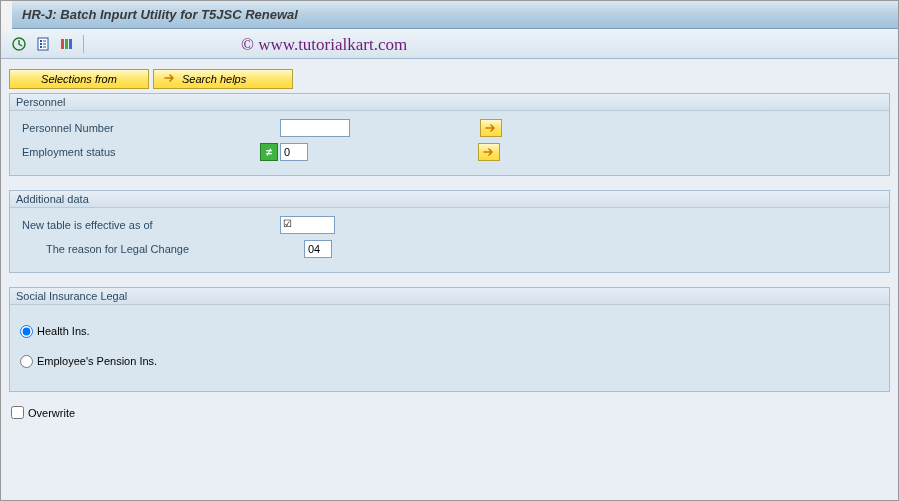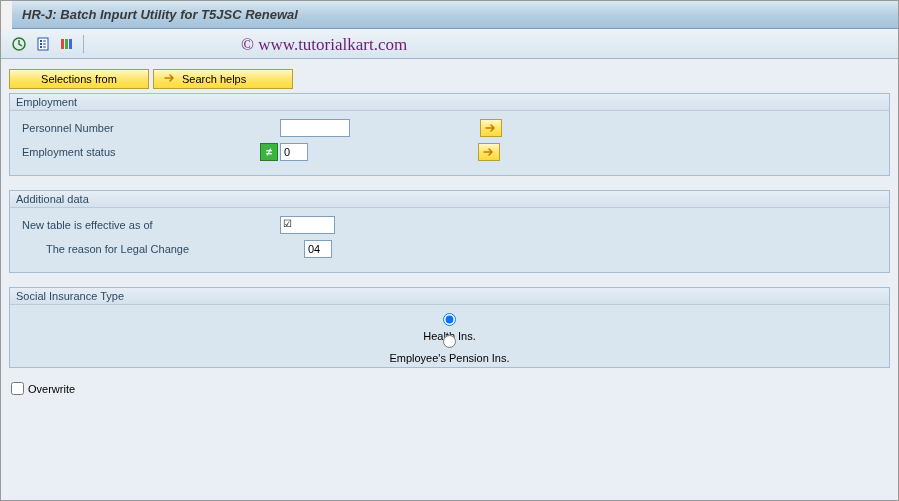--- a/index.html
+++ b/index.html
@@ -62,20 +62,21 @@
       border: 1px solid #b9a033;
       padding: 2px 10px;
       font-size: 11px;
       height: 20px;
       display: inline-flex;
       align-items: center;
       cursor: pointer;
       min-width: 140px;
       justify-content: center;
       gap: 6px;
+      font-style: italic;
     }
     .sap-button.with-icon { justify-content: flex-start; padding-left: 10px;}
     .group-box {
       border: 1px solid #a7bdd1;
       background: #dae6ef;
       margin-bottom: 14px;
       position: relative;
     }
     .group-title {
       font-size: 11px;
@@ -131,22 +132,21 @@
       display: inline-flex;
       align-items: center;
       justify-content: center;
       cursor: pointer;
     }
     .radio-row {
       display: flex;
       align-items: center;
       height: 20px;
       gap: 4px;
-      margin: 2px 0;
-      flex-direction: column;
+      margin: 10px 0;
     }
     .checkbox-row {
       display: flex;
       align-items: center;
       gap: 4px;
       margin-top: 4px;
       padding-left: 2px;
     }
     input[type=radio], input[type=checkbox] { margin: 0; }
     .watermark {
@@ -214,21 +214,21 @@
       <span>
         <svg width="12" height="10" viewBox="0 0 12 10">
             <path d="M1 5 L8 5 M6 2 L9 5 L6 8" stroke="#c77d00" stroke-width="1.6" fill="none" stroke-linecap="round" stroke-linejoin="round"></path>
           </svg>
       </span>
       <span>Search helps</span>
     </button>
   </div>
 
   <div class="group-box">
-    <div class="group-title">Employment</div>
+    <div class="group-title">Personnel</div>
     <div class="group-body">
       <div class="field-row">
         <span class="field-label">Personnel Number</span>
         <span style="width:20px;"></span>
         <input class="field-input w60" value="" style="">
         <span class="arrow-btn">
           <svg width="12" height="10" viewBox="0 0 12 10">
               <path d="M1 5 L8 5 M6 2 L9 5 L6 8" stroke="#c77d00" stroke-width="1.6" fill="none" stroke-linecap="round" stroke-linejoin="round"></path>
             </svg>
         </span>
@@ -257,21 +257,21 @@
         </span>
       </div>
       <div class="field-row">
         <span class="field-label" style="width:260px;margin-left:24px;">The reason for Legal Change</span>
         <input class="field-input w30" value="04" style="">
       </div>
     </div>
   </div>
 
   <div class="group-box">
-    <div class="group-title">Social Insurance Type</div>
+    <div class="group-title">Social Insurance Legal</div>
     <div class="group-body">
       <div class="radio-row">
         <input type="radio" name="sitype" checked="" style="">
         <label>Health Ins.</label>
       </div>
       <div class="radio-row">
         <input type="radio" name="sitype" style="">
         <label>Employee's Pension Ins.</label>
       </div>
     </div>

